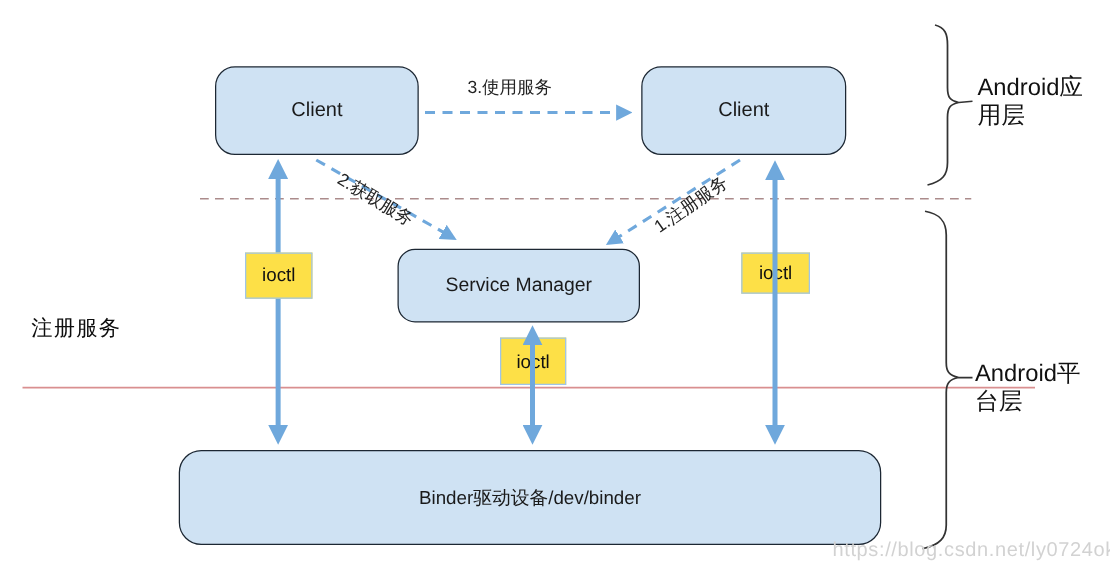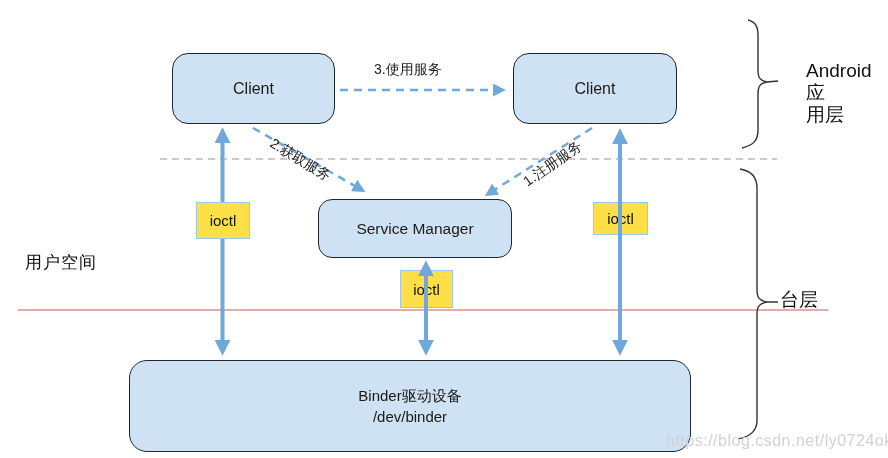--- a/index.html
+++ b/index.html
@@ -10,42 +10,42 @@
   .overlay{position:absolute;left:0;top:0;z-index:2;}
   .node{
     position:absolute;display:flex;align-items:center;justify-content:center;
     background:var(--box_fill,#cfe2f3);border:1.5px solid var(--box_border,#1c2733);
     box-sizing:border-box;z-index:3;font-size:16px;
   }
   .node.rounded{border-radius:16px;align-items:center;}
   .client{left:172px;top:53px;width:163px;height:71px;}
   .server{left:513px;top:53px;width:164px;height:71px;}
   .sm{left:318px;top:199px;width:194px;height:59px;border-radius:14px;font-size:15.5px;}
-  .binder{left:129px;top:360px;width:562px;height:92px;border-radius:18px;flex-direction:column;font-size:15px;line-height:21px;}
+  .binder{left:143px;top:360px;width:562px;height:76px;border-radius:18px;flex-direction:row;font-size:15px;line-height:21px;}
   .ioctl{
     position:absolute;display:flex;align-items:center;justify-content:center;
     background:#fde047;border:1px solid var(--ioctl_border,#9fc5e8);box-sizing:border-box;
     font-size:15px;color:#111;
   }
   .ioctl.under{z-index:1;}
   .ioctl.over{z-index:4;}
   .ioctl-left{left:196px;top:202px;width:54px;height:37px;}
   .ioctl-right{left:593px;top:202px;width:55px;height:33px;}
   .ioctl-mid{left:400px;top:270px;width:53px;height:38px;}
   .lbl{position:absolute;white-space:nowrap;z-index:3;}
   .arrow-lbl{font-size:14px;color:#222;}
   .use-lbl{left:374px;top:61px;}
   .rot{transform-origin:center center;}
   .get-lbl{left:300px;top:160px;transform:translate(-50%,-50%) rotate(31deg);}
   .reg-lbl{left:553px;top:164px;transform:translate(-50%,-50%) rotate(-35deg);}
   .space-lbl{font-size:17px;color:#0d0d0d;letter-spacing:1px;}
   .user-space{left:25px;top:251px;}
   .kernel-space{left:27px;top:334px;}
   .layer-lbl{font-size:19px;line-height:22px;color:#111;z-index:3;position:absolute;}
-  .app-layer{left:782px;top:60px;margin-left:24px;}
+  .app-layer{left:782px;top:60px;}
   .platform-layer{left:780px;top:289px;}
   .layer-lbl span{display:block;}
   .watermark{left:666px;top:432px;font-size:16px;color:var(--watermark,#d2d2d2);letter-spacing:0.5px;z-index:5;}
   .binder .l2{font-size:15px;}
   svg .solid-arrow{stroke:var(--arrow_blue,#6fa8dc);stroke-width:4;fill:none;}
   svg .dashed-arrow{stroke:var(--arrow_blue,#6fa8dc);stroke-width:2.5;stroke-dasharray:8 6;fill:none;}
   svg .mk{fill:var(--arrow_blue,#6fa8dc);}
   svg .divider-dash{stroke:var(--divider_dash,#ab8b8b);stroke-width:1.2;stroke-dasharray:7 5;}
   svg .divider-red{stroke:var(--divider_red,#d98f90);stroke-width:1.4;}
   svg .brace{stroke:var(--brace,#333333);stroke-width:1.4;fill:none;}
@@ -102,25 +102,26 @@
   </div>
   <div class="node binder">
     <span class="l1">Binder驱动设备</span>
     <span class="l2">/dev/binder</span>
   </div>
 
   <div class="lbl arrow-lbl use-lbl">3.使用服务</div>
   <div class="lbl arrow-lbl rot get-lbl">2.获取服务</div>
   <div class="lbl arrow-lbl rot reg-lbl">1.注册服务</div>
 
-  <div class="lbl space-lbl user-space">用户空间</div>
+  <div class="lbl space-lbl user-space">注册服务</div>
 
   <div class="layer-lbl app-layer">
     <span>Android应</span>
     <span>用层</span>
   </div>
   <div class="layer-lbl platform-layer">
+    <span>Android平</span>
     <span>台层</span>
   </div>
 
   <div class="lbl watermark">https://blog.csdn.net/ly0724ok</div>
 
 </div>
 
 </body></html>

